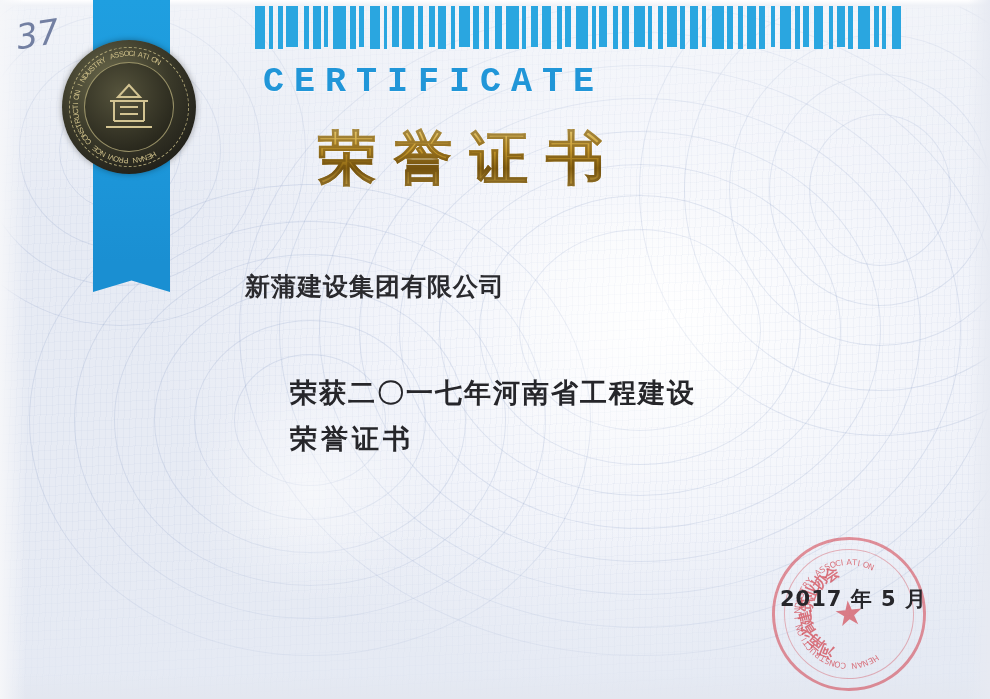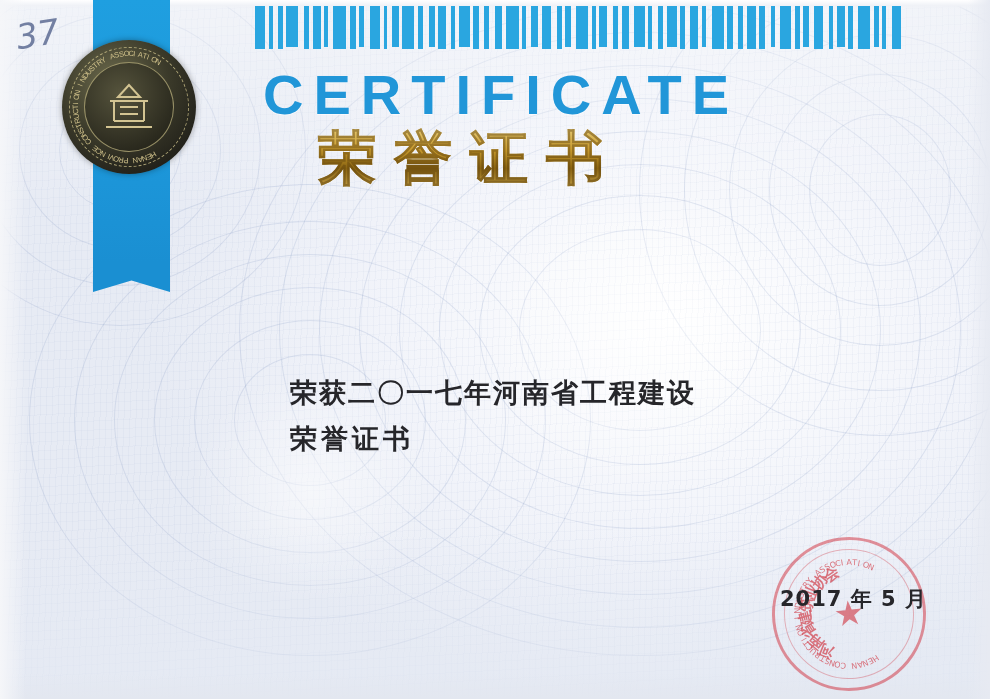--- a/index.html
+++ b/index.html
@@ -191,22 +191,22 @@
     top: 50%;
     transform-origin: 0 0;
     white-space: nowrap;
   }
 
   
   .title-en {
     position: absolute;
     left: 263px;
     top: 62px;
-    font-family: Liberation Sans, sans-serif;
-    font-size: 56px;
+    font-family: Liberation Mono, monospace;
+    font-size: 35px;
     font-weight: bold;
     letter-spacing: 10px;
     color: #2196d8;
     text-shadow: 0 1px 0 rgba(255,255,255,0.6);
   }
   .title-cn {
     position: absolute;
     left: 318px;
     top: 120px;
     font-family: Liberation Sans, sans-serif;
@@ -509,20 +509,21 @@
       </svg>
     </div>
   </div>
 
   <div class="handwritten">37</div>
 
   <div class="title-en">CERTIFICATE</div>
   <div class="title-cn">荣誉证书</div>
 
   <div class="recipient">
+    <div>新蒲建设集团有限公司</div>
   </div>
 
   <div class="body-lines">
     <div class="l1">荣获二〇一七年河南省工程建设</div>
     <div class="l3">荣誉证书</div>
   </div>
 
   <div class="stamp">
     <div class="stamp-ring2"></div>
     <div class="stamp-text" id="stamp-top-text">

